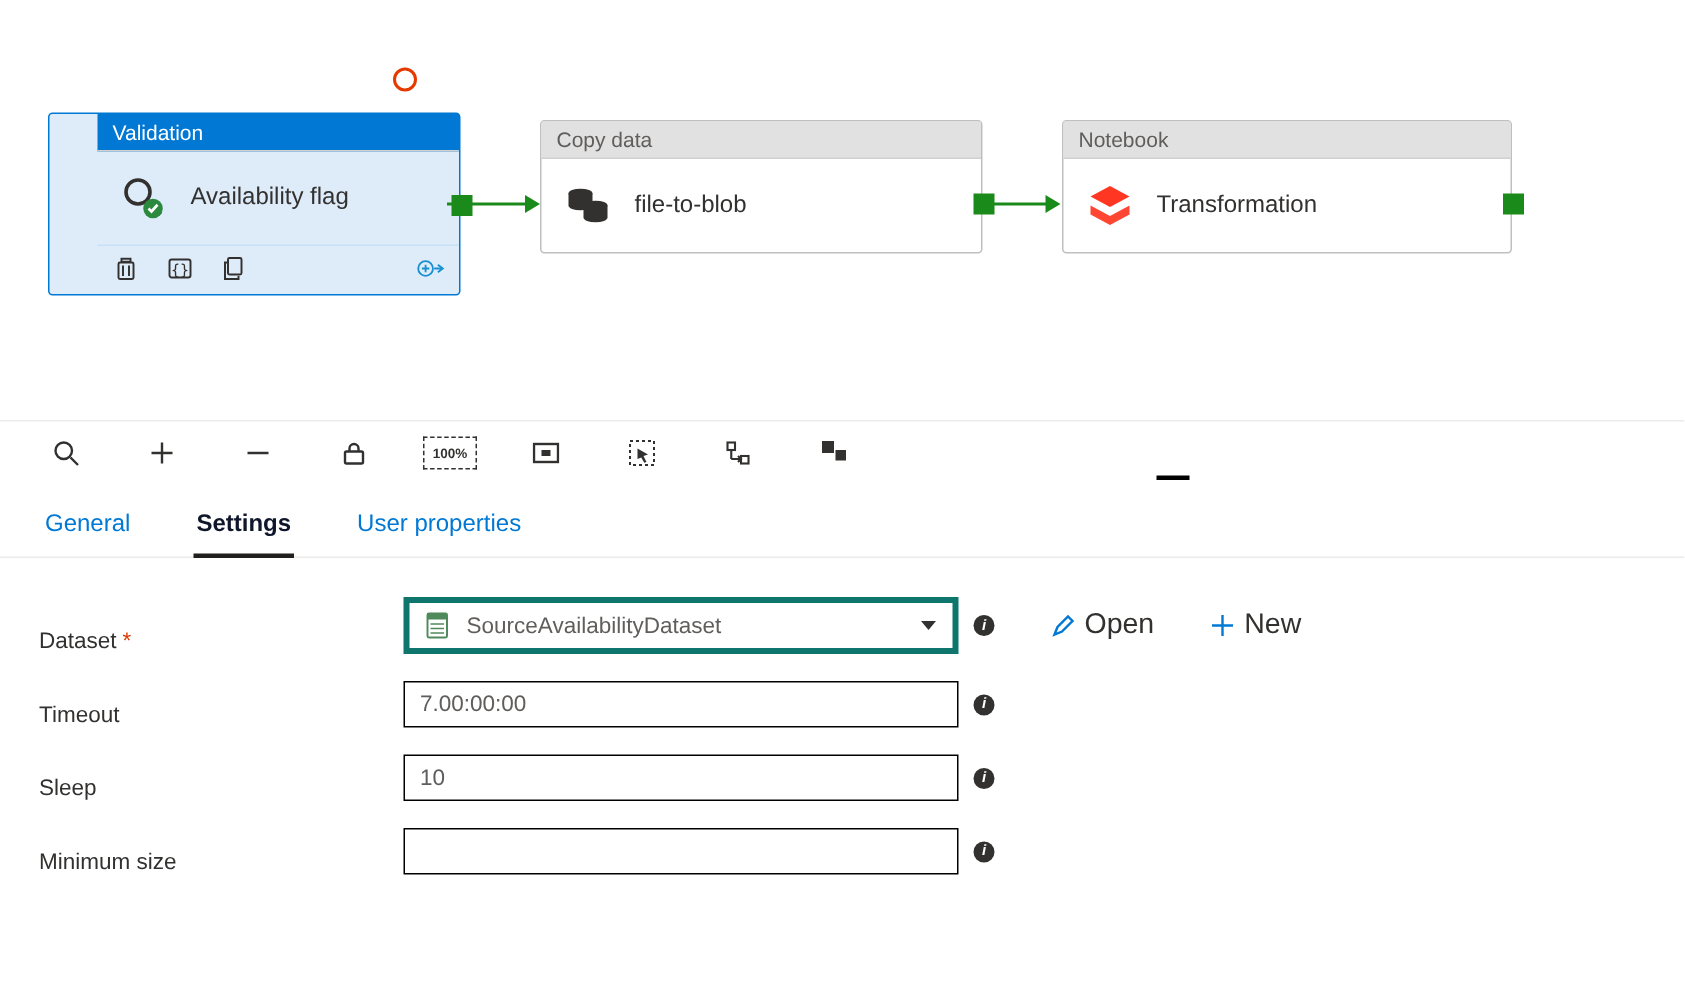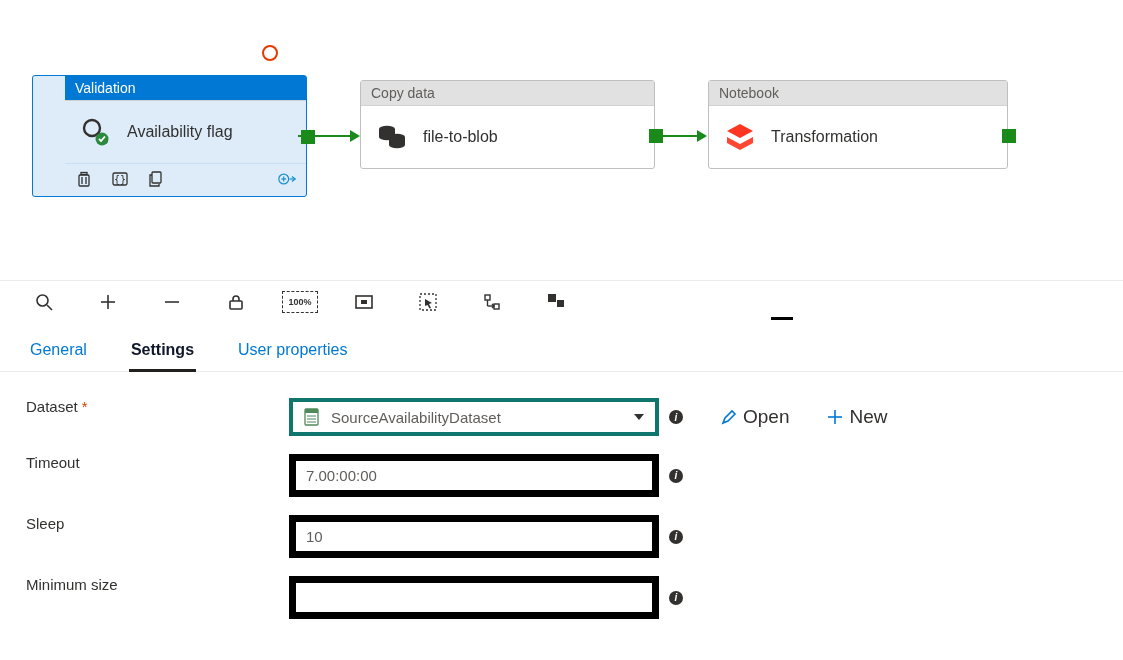--- a/index.html
+++ b/index.html
@@ -149,23 +149,22 @@
     font-weight: 700;
     border-bottom: 3px solid #201f1e;
     margin-bottom: -1px;
   }
 
   .settings-form {
     padding: 26px 24px;
   }
   .form-row {
     display: flex;
-    align-items: flex-start;
+    align-items: flex-end;
     margin-bottom: 18px;
-    gap: 20px;
   }
   .form-label {
     width: 245px;
     font-size: 15px;
     color: #323130;
     padding-left: 2px;
   }
   .req { color: #d83b01; margin-left: 4px; }
   .field-wrap {
     display: flex;
@@ -184,21 +183,21 @@
   }
   .ds-icon {
     width: 18px; height: 18px;
   }
   .dropdown-text {
     flex: 1;
     font-size: 15px;
     color: #605e5c;
   }
   .textbox {
-    border: 7px solid #000000;
+    border: 1px solid #000000;
     padding: 6px 10px;
     width: 370px;
     font-size: 15px;
     color: #605e5c;
     font-family: inherit;
   }
   .info-icon {
     width: 14px; height: 14px;
     border-radius: 50%;
     background: #323130;

